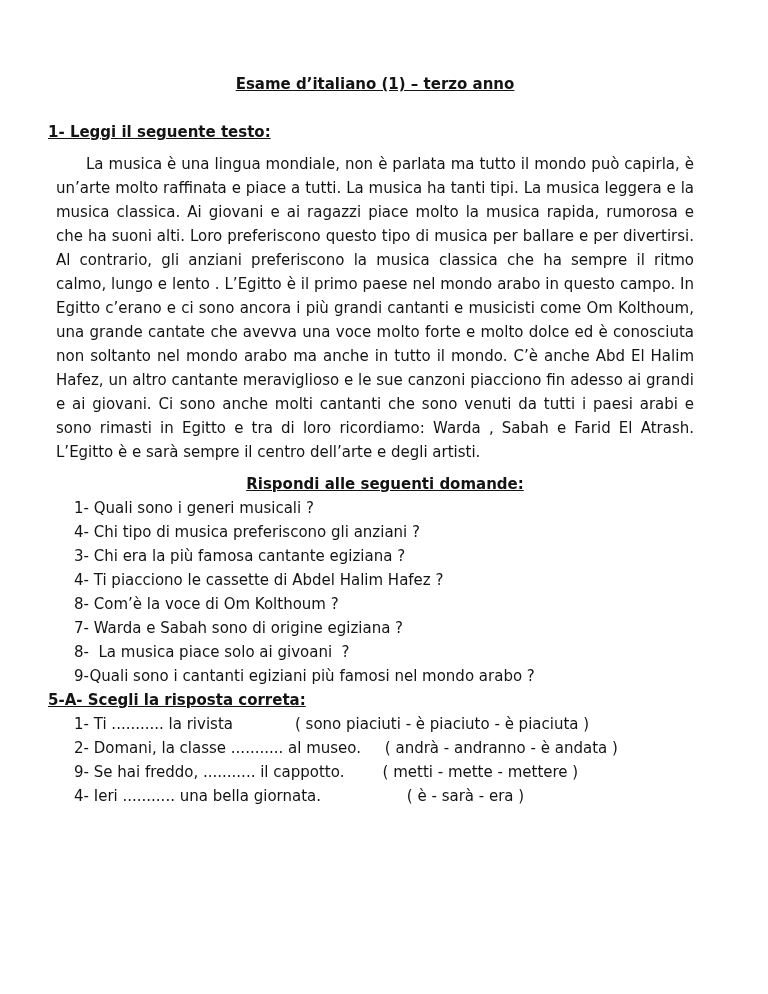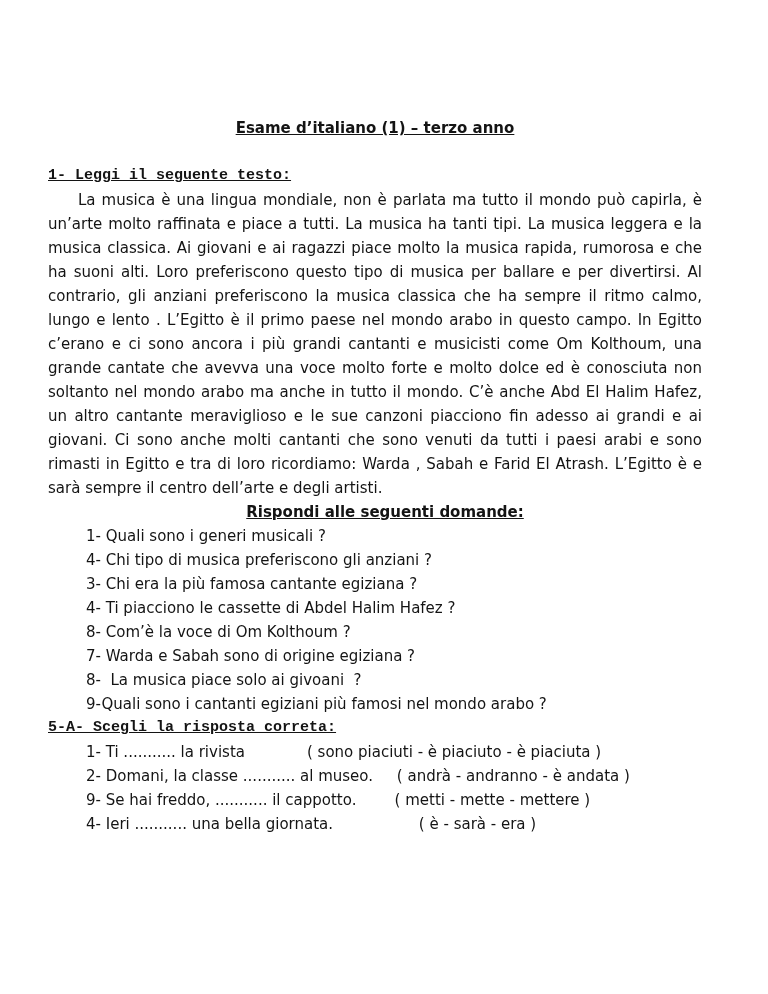--- a/index.html
+++ b/index.html
@@ -10,54 +10,53 @@
   .page {
     position: relative;
     width: 748px;
     height: 994px;
     box-sizing: border-box;
     background: #ffffff;
     color: #141414;
     font-family: "DejaVu Sans", "Liberation Sans", sans-serif;
     font-size: 15px;
     line-height: 24px;
-    padding: 116px 46px 0 48px;
+    padding: 72px 46px 0 48px;
     overflow: hidden;
   }
   .title {
     margin: 0 0 24px 0;
     text-align: center;
     font-size: 15px;
     font-weight: bold;
     text-decoration: underline;
   }
   .heading {
     margin: 0;
     font-size: 15px;
     font-weight: bold;
     text-decoration: underline;
-    font-family: Liberation Mono, monospace;
   }
   .passage {
-    margin: 0;
+    margin: 8px;
     text-align: justify;
     text-indent: 30px;
   }
   .subheading {
     margin: 0 0 0 20px;
     font-size: 15px;
     font-weight: bold;
     text-decoration: underline;
     text-align: center;
   }
   .questions, .exercises {
     margin: 0;
   }
   .q, .ex {
-    margin-left: 38px;
+    margin-left: 26px;
     white-space: pre-wrap;
   }
 </style>
 </head>
 <body>
 
 <div class="page">
 
   <h1 class="title">Esame d’italiano (1) – terzo anno</h1>
 

